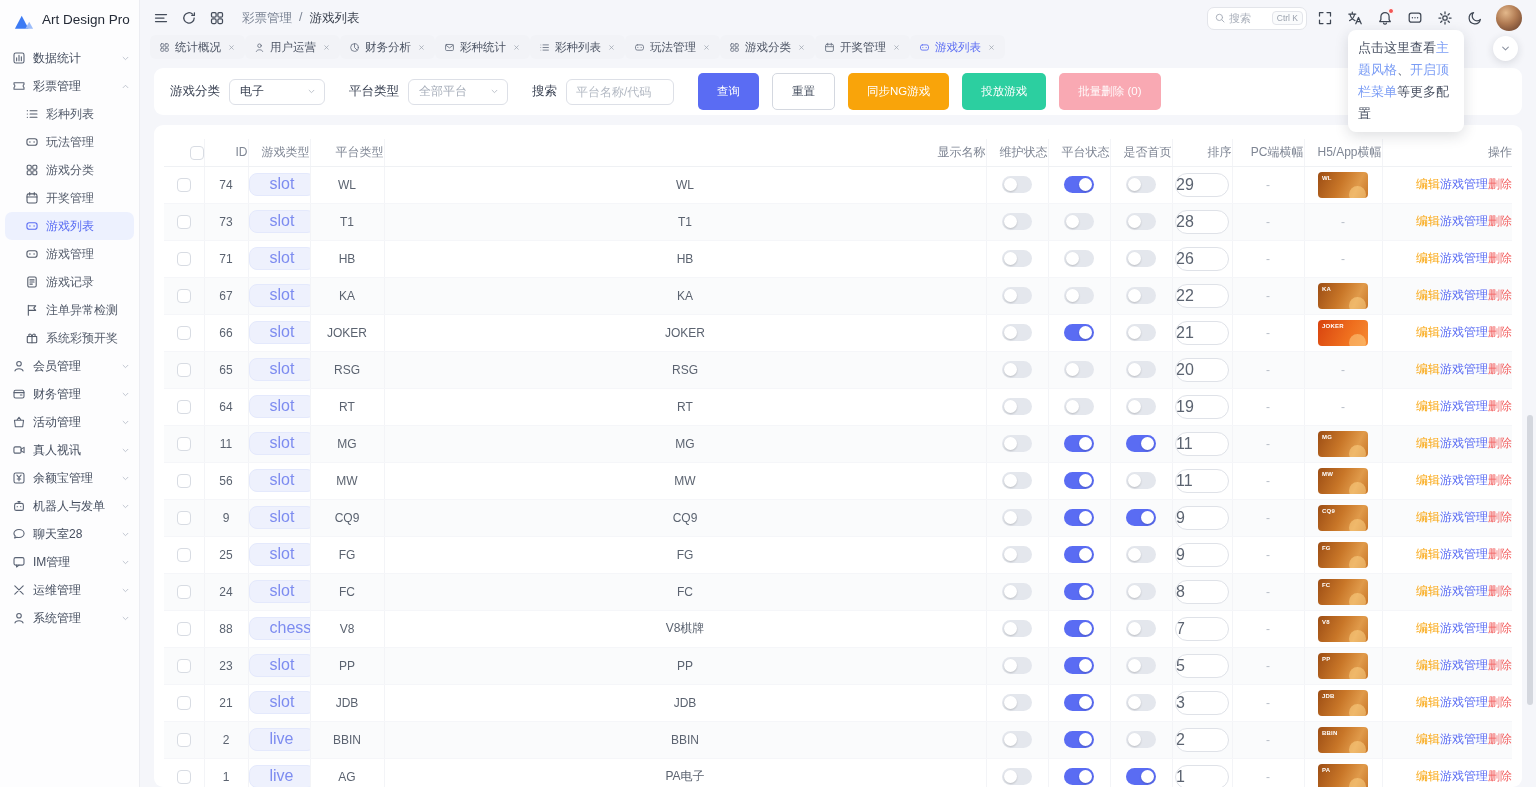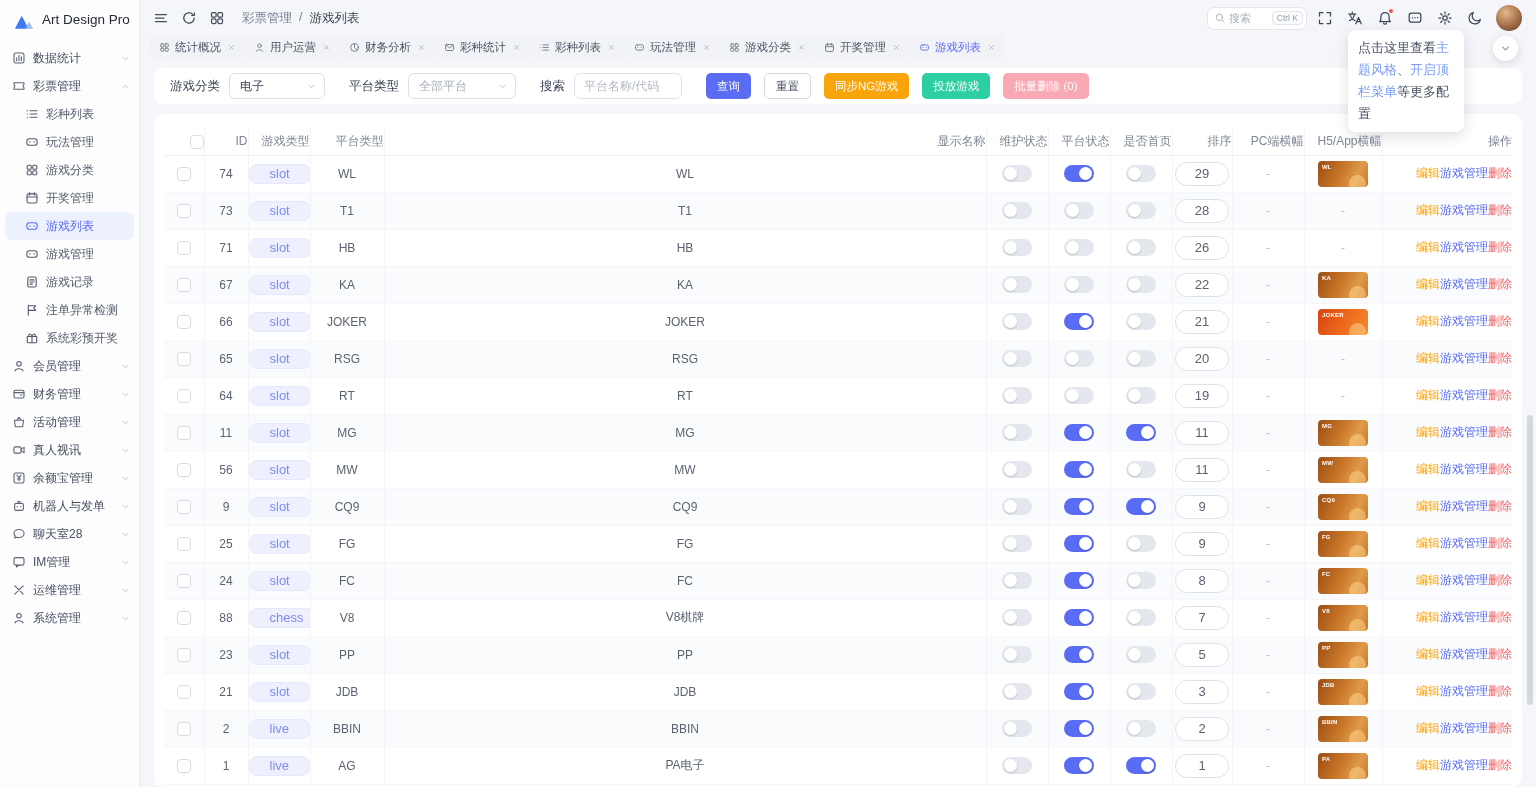--- a/index.html
+++ b/index.html
@@ -43,41 +43,41 @@
 .content{flex:1;padding:6px 14px 0;display:flex;flex-direction:column;gap:10px;min-height:0}
 .filter-card{background:#fff;border-radius:9px;padding:5px 16px;display:flex;align-items:center;gap:24px;flex:0 0 auto}
 .field{display:flex;align-items:center;gap:9px}
 .flabel{font-size:12.5px;color:#3b4354;white-space:nowrap}
 .select{height:26px;border:1px solid #dde0e7;border-radius:6px;background:#fff;display:flex;align-items:center;justify-content:space-between;padding:0 7px 0 10px;font-size:12px;color:#3b4354;cursor:pointer}
 .select .chev{color:#b4bac4;display:flex}
 .select.placeholder{color:#a6adb9}
 .tinput{height:26px;width:108px;border:1px solid #dde0e7;border-radius:6px;padding:0 9px;font-size:12px;color:#3b4354;outline:none;font-family:inherit}
 .tinput::placeholder{color:#b3b9c3}
 .btn-group{display:flex;align-items:center;gap:13px}
-.btn{height:26px;border:none;border-radius:5px;padding:0 11px;font-size:11.5px;cursor:pointer;color:#fff;font-family:inherit;white-space:nowrap}
+.btn{height:37px;border:none;border-radius:5px;padding:0 19px;font-size:11.5px;cursor:pointer;color:#fff;font-family:inherit;white-space:nowrap}
 .btn.primary{background:#5a6cf3}
 .btn.plain{background:#fff;color:#4a5363;border:1px solid #d4d8e0}
 .btn.warning{background:#f9a40a}
 .btn.success{background:#2ccfa0}
 .btn.danger-disabled{background:#f9a9b3;color:rgba(255,255,255,.95);cursor:not-allowed}
 
 .table-card{background:#fff;border-radius:9px;flex:1;padding:14px 10px 0;overflow:hidden;position:relative}
 table{width:100%;border-collapse:collapse;table-layout:fixed}
 th{height:27px;font-weight:normal;font-size:12px;color:#7f8694;border-bottom:1px solid #eff1f4;white-space:nowrap;overflow:hidden}
 th:not(:last-child),td:not(:last-child){border-right:1px solid #f3f4f7}
 td{height:37px;text-align:center;font-size:12px;color:#5b6370;border-bottom:1px solid #f5f6f9;white-space:nowrap;overflow:hidden}
 th{text-align:right}
 tbody tr:nth-child(even){background:#fafbfc}
 .checkbox{width:14px;height:14px;border:1px solid #d8dce3;border-radius:4px;background:#fff;display:inline-block;vertical-align:middle;cursor:pointer}
-.badge{display:inline-block;font-size:13px;padding:1px 20px 2px;border-radius:8px;background:#eef1fd;color:#7d8cf0;border:1px solid #e4e9fc}
+.badge{display:inline-block;font-size:16px;padding:1px 20px 2px;border-radius:8px;background:#eef1fd;color:#7d8cf0;border:1px solid #e4e9fc}
 .toggle{width:30px;height:17px;border-radius:9px;background:#e4e7ed;position:relative;display:inline-block;vertical-align:middle;cursor:pointer}
 .toggle::after{content:'';position:absolute;width:13px;height:13px;border-radius:50%;background:#fff;top:2px;left:2px;box-shadow:0 1px 2px rgba(0,0,0,.18)}
 .toggle.on{background:#5a6cf3}
 .toggle.on::after{left:15px}
-.sort-input{width:54px;height:24px;border:1px solid #dfe2e8;border-radius:12px;text-align:center;font-size:13px;color:#5b6370;outline:none;background:#fff;font-family:inherit}
+.sort-input{width:54px;height:24px;border:1px solid #dfe2e8;border-radius:12px;font-size:16px;color:#5b6370;outline:none;background:#fff;font-family:inherit}
 .dash{color:#b9bfc9}
 .banner{width:50px;height:26px;border-radius:4px;margin:0 auto;background:linear-gradient(115deg,#9c4d14 0%,#c87628 45%,#e09a4a 75%,#c87628 100%);position:relative;overflow:hidden}
 .banner .blabel{position:absolute;top:3px;left:4px;font-size:6px;font-weight:bold;color:#fff;letter-spacing:.2px}
 .banner::after{content:'';position:absolute;right:2px;bottom:-5px;width:17px;height:17px;border-radius:50%;background:rgba(255,215,140,.5)}
 .banner.red{background:linear-gradient(115deg,#d8430f 0%,#ef6f1e 60%,#f58a33 100%)}
 .ops{display:flex;justify-content:flex-end}
 .op-edit{color:#f9a40a;cursor:pointer}
 .op-manage{color:#5a6cf3;cursor:pointer}
 .op-delete{color:#f25f5f;cursor:pointer}
 .scroll-thumb{position:fixed;right:3px;top:415px;width:6px;height:290px;border-radius:3px;background:#d4d7de;cursor:grab}
@@ -592,21 +592,21 @@
             <span>电子</span>
             <span class="chev">
                 <svg width="11" height="11" viewBox="0 0 16 16" fill="none" stroke="currentColor" stroke-width="1.25" stroke-linecap="round" stroke-linejoin="round">
                   <path d="M4.5 6.2L8 9.7l3.5-3.5"></path>
                 </svg>
               </span>
           </div>
         </div>
         <div class="field">
           <span class="flabel">平台类型</span>
-          <div class="select placeholder" style="width:108px">
+          <div class="select placeholder" style="width:100px">
             <span>全部平台</span>
             <span class="chev">
                 <svg width="11" height="11" viewBox="0 0 16 16" fill="none" stroke="currentColor" stroke-width="1.25" stroke-linecap="round" stroke-linejoin="round">
                   <path d="M4.5 6.2L8 9.7l3.5-3.5"></path>
                 </svg>
               </span>
           </div>
         </div>
         <div class="field">
           <span class="flabel">搜索</span>

